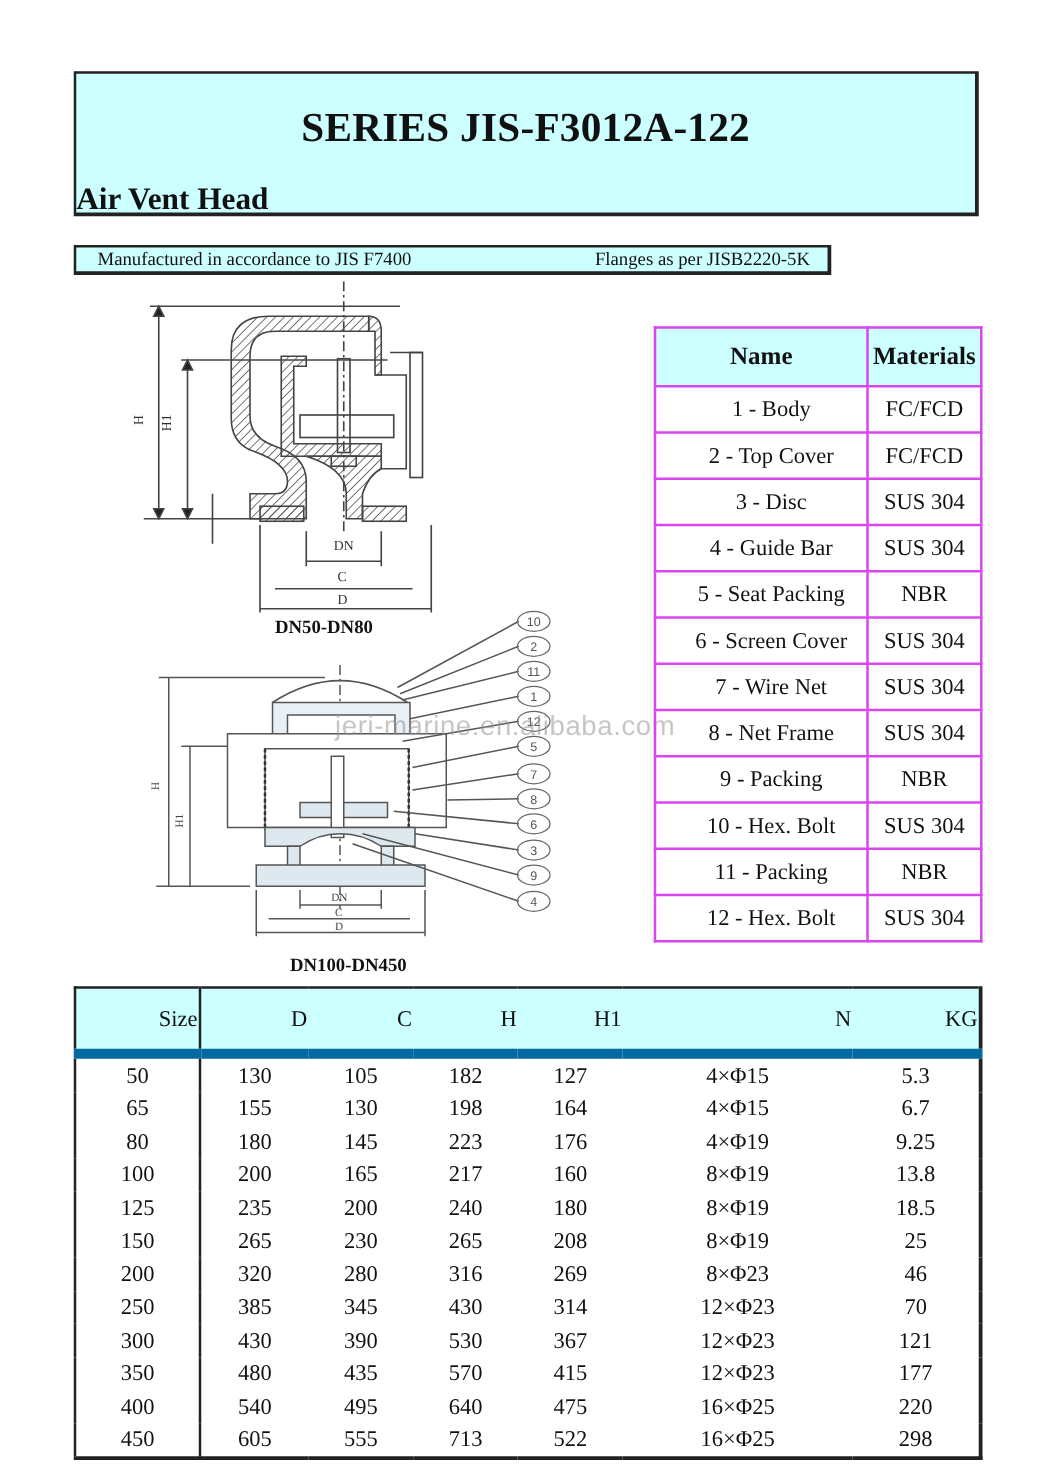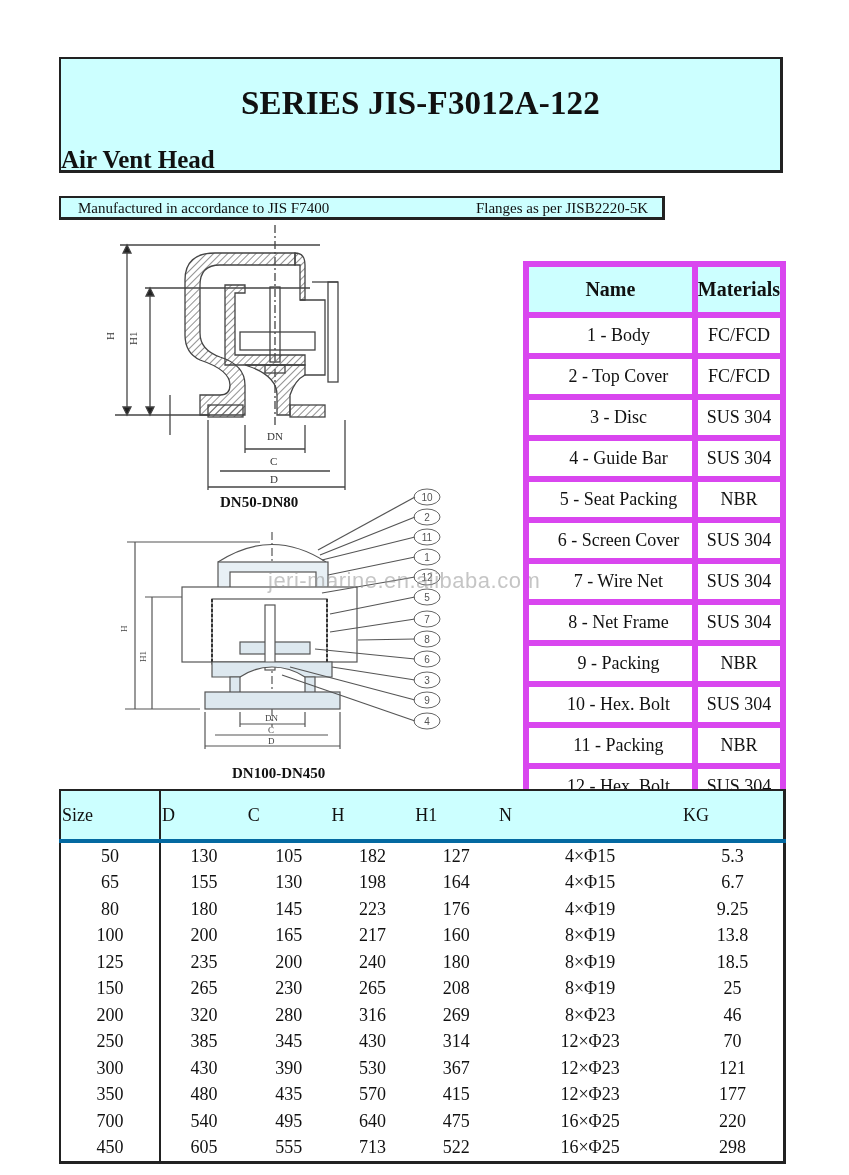--- a/index.html
+++ b/index.html
@@ -17,29 +17,29 @@
               background:#ccffff; border:2px solid #222; border-right-width:3px; border-bottom-width:3px; box-sizing:border-box;
               font-size:15px; }
   .info-left  { position:absolute; left:17px; top:2px; }
   .info-right { position:absolute; right:14px; top:2px;margin-left:24px; }
 
   .drawing { position:absolute; }
   .drawing-caption { position:absolute; font-weight:bold; font-size:15px; }
 
   .materials { position:absolute; left:523px; top:261px; width:263px;
                border-collapse:collapse; font-size:18px; }
-  .materials th, .materials td { border:6px solid #d946ef; padding:0; }
+  .materials th, .materials td { border:2px solid #d946ef; padding:0; }
   .materials th { background:#ccffff; font-weight:bold; font-size:20px; height:45px; text-align:center; }
   .materials td { height:35px; }
   .materials td.name { text-align:center; padding-left:16px; width:152px; }
   .materials td.mat  { text-align:center; }
 
   .dims { position:absolute; left:59px; top:789px; width:727px; border-collapse:collapse;
           font-size:18px; border:2px solid #222; border-right-width:3px; border-bottom-width:3px; }
-  .dims thead th { background:#ccffff; font-weight:normal; height:46px; border-bottom:4px solid #0369a1; text-align:left; }
+  .dims thead th { background:#ccffff; font-weight:normal; height:46px; border-bottom:8px solid #0369a1; text-align:right; }
   .dims td { text-align:center; height:26.5px; padding:0; }
   .dims .sizecol { border-right:2px solid #222; width:96px; }
 
   .watermark { position:absolute; left:268px; top:568px; font-family:"Liberation Sans",sans-serif;
                font-size:22px; color:rgba(150,150,150,0.55); letter-spacing:0.5px; pointer-events:none; }
 </style>
 </head>
 <body>
 
 <div class="title-box">
@@ -375,21 +375,21 @@
       <tr>
         <td class="sizecol">350</td>
         <td>480</td>
         <td>435</td>
         <td>570</td>
         <td>415</td>
         <td>12×Φ23</td>
         <td>177</td>
       </tr>
       <tr>
-        <td class="sizecol">700</td>
+        <td class="sizecol">400</td>
         <td>540</td>
         <td>495</td>
         <td>640</td>
         <td>475</td>
         <td>16×Φ25</td>
         <td>220</td>
       </tr>
       <tr>
         <td class="sizecol">450</td>
         <td>605</td>

